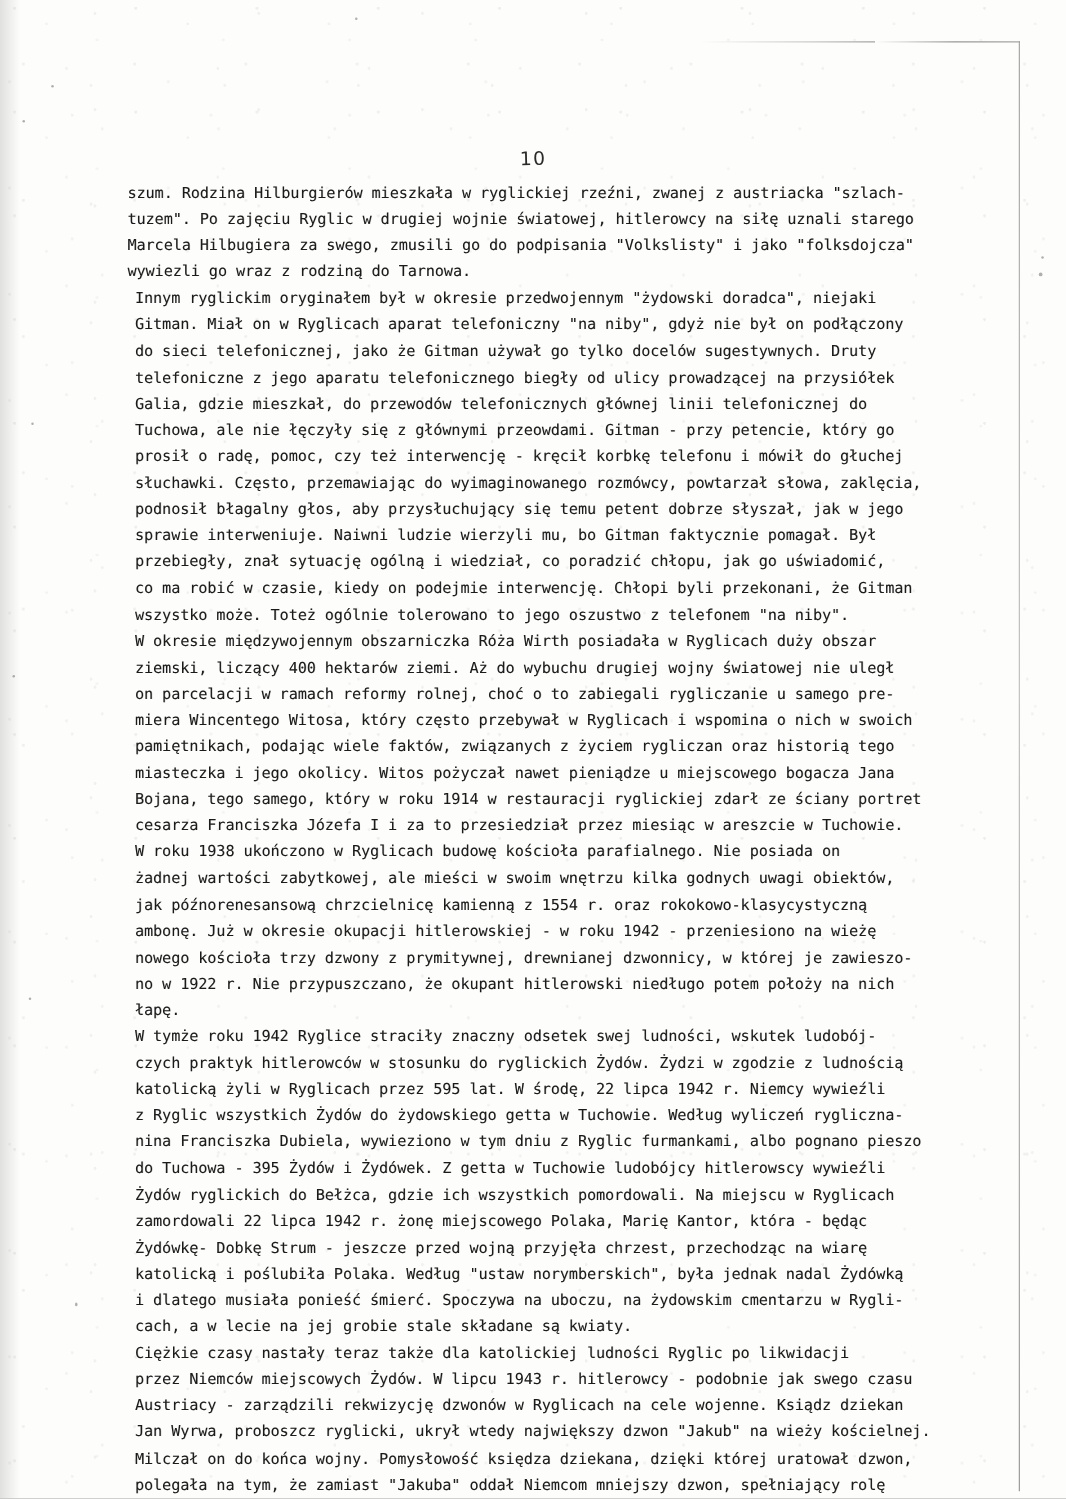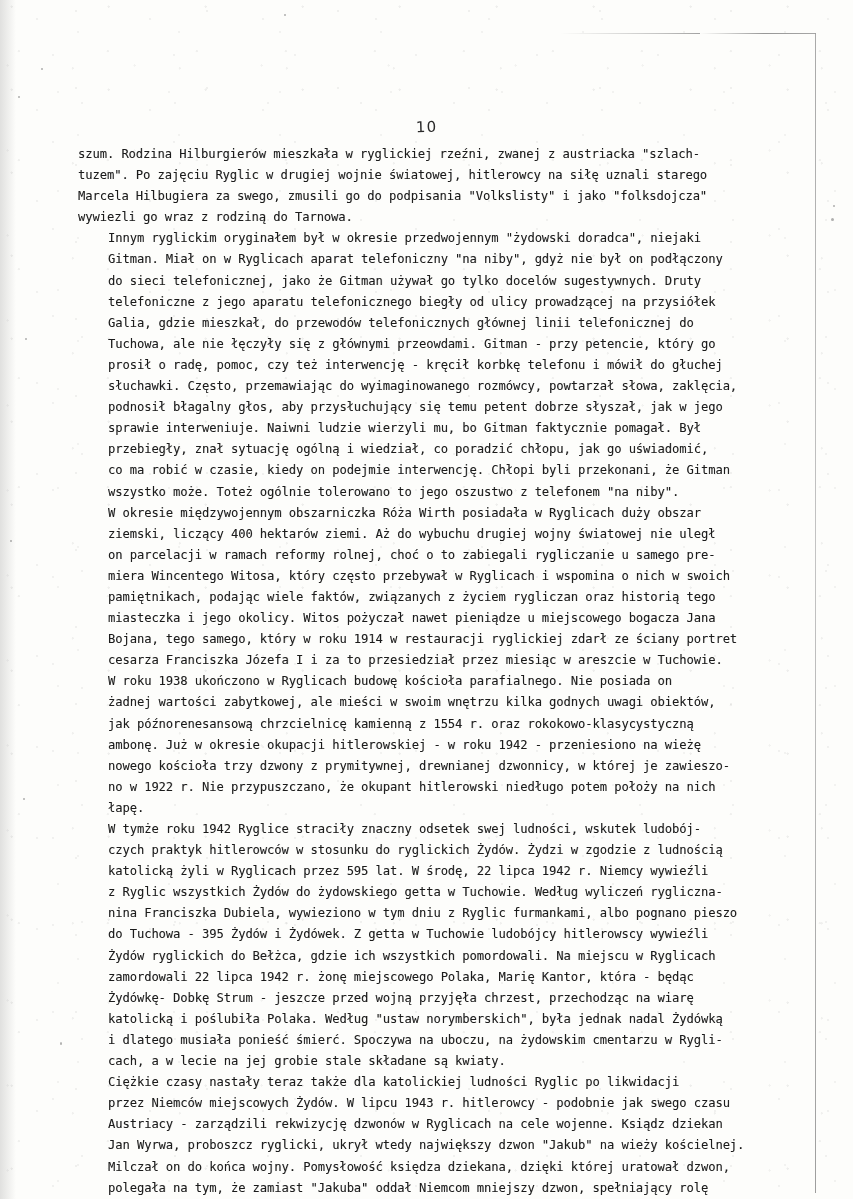--- a/index.html
+++ b/index.html
@@ -88,21 +88,21 @@
     color: #1b1b1b;
     letter-spacing: -0.05px;
     white-space: pre-wrap;
   }
   .para {
     margin: 0 0 0 0;
     text-indent: 30px;
     text-align: justify;
     text-justify: inter-character;
   }
-  .para.noindent { text-indent: 0; }
+  .para.noindent { text-indent: 0; margin-left: 24px; }
   .para .line { display: block; }
 
   
   #body-text { text-shadow: 0.35px 0 0 rgba(30,30,30,.30); }
 
   
   .speck {
     position: absolute;
     background: #6f6f6f;
     border-radius: 50%;

